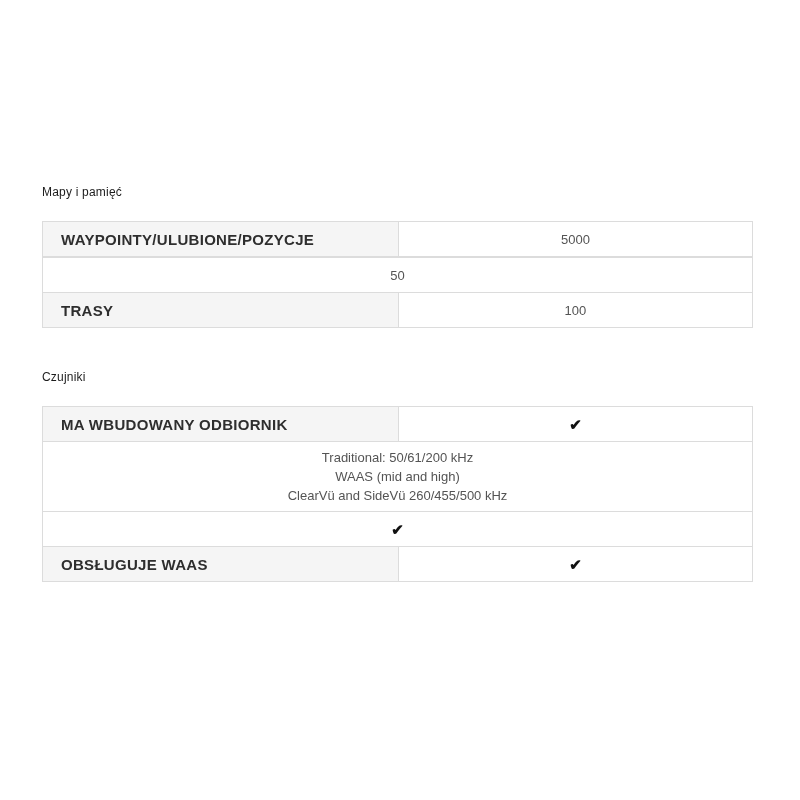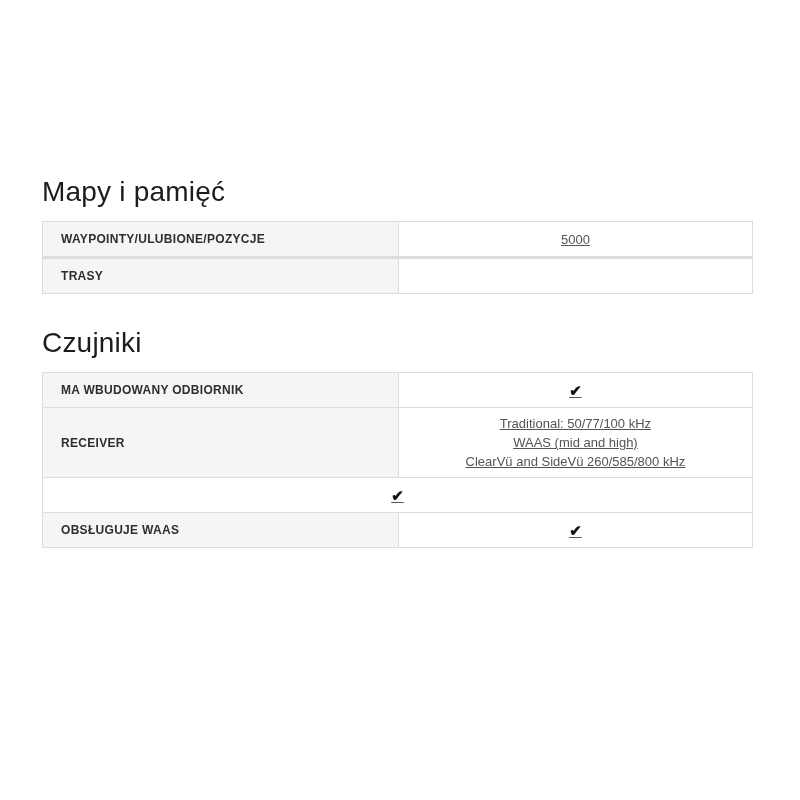--- a/index.html
+++ b/index.html
@@ -9,21 +9,21 @@
     background: #ffffff;
     font-family: "Liberation Sans", sans-serif;
     overflow: hidden;
   }
   .page {
     width: 800px;
     height: 800px;
     padding: 180px 47px 0 42px;
   }
   .section-title {
-    font-size: 28px;
+    font-size: 12px;
     font-weight: 500;
     color: #1c1c1c;
     letter-spacing: 0.2px;
     line-height: 24px;
     margin-bottom: 17px;
   }
   .spec-table {
     border: 1px solid #dcdcdc;
     margin-bottom: 37px;
     background: #ffffff;
@@ -34,37 +34,36 @@
   }
   .spec-row:last-child { border-bottom: none; }
   .spec-label {
     width: 50.2%;
     background: #f5f5f5;
     border-right: 1px solid #dcdcdc;
     display: flex;
     align-items: center;
     padding: 0 18px;
     min-height: 34px;
-    font-size: 12px;
+    font-size: 15px;
     font-weight: bold;
     color: #2e2e2e;
     letter-spacing: 0.3px;
     text-transform: uppercase;
   }
   .spec-value {
     flex: 1;
     display: flex;
     flex-direction: column;
     justify-content: center;
     align-items: center;
     padding: 6px 10px;
     min-height: 34px;
     font-size: 13px;
     color: #545454;
-    text-decoration: underline;
   }
   .value-line { line-height: 19px; }
   .check-icon {
     font-size: 15px;
     line-height: 1;
     color: #111111;
     font-weight: bold;
   }
 </style>
 </head>
@@ -77,42 +76,47 @@
     <div class="spec-table">
       <div class="spec-row">
         <div class="spec-label">WAYPOINTY/ULUBIONE/POZYCJE</div>
         <div class="spec-value">
           <span class="value-line">5000</span>
         </div>
       </div>
       <div class="spec-row">
       </div>
       <div class="spec-row">
+        <div class="spec-value">
+          <span class="value-line">50</span>
+        </div>
       </div>
       <div class="spec-row">
         <div class="spec-label">TRASY</div>
+        <div class="spec-value">
+          <span class="value-line">100</span>
+        </div>
       </div>
     </div>
   </section>
 
   <section>
     <h2 class="section-title">Czujniki</h2>
     <div class="spec-table">
       <div class="spec-row">
         <div class="spec-label">MA WBUDOWANY ODBIORNIK</div>
         <div class="spec-value">
           <span class="check-icon">✔</span>
         </div>
       </div>
       <div class="spec-row">
-        <div class="spec-label">RECEIVER</div>
         <div class="spec-value">
-          <span class="value-line">Traditional: 50/77/100 kHz</span>
+          <span class="value-line">Traditional: 50/61/200 kHz</span>
           <span class="value-line">WAAS (mid and high)</span>
-          <span class="value-line">ClearVü and SideVü 260/585/800 kHz</span>
+          <span class="value-line">ClearVü and SideVü 260/455/500 kHz</span>
         </div>
       </div>
       <div class="spec-row">
         <div class="spec-value">
           <span class="check-icon">✔</span>
         </div>
       </div>
       <div class="spec-row">
         <div class="spec-label">OBSŁUGUJE WAAS</div>
         <div class="spec-value">

